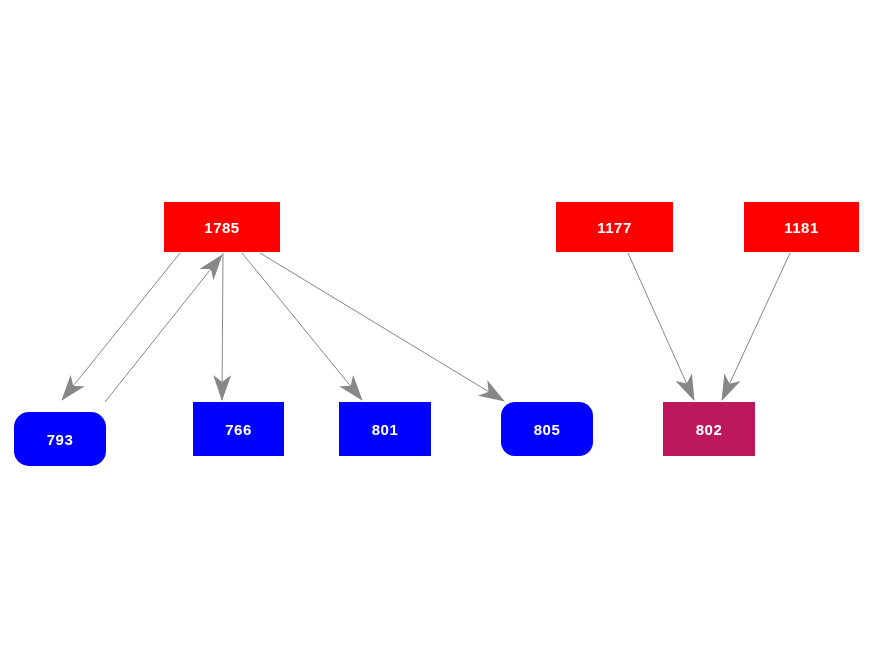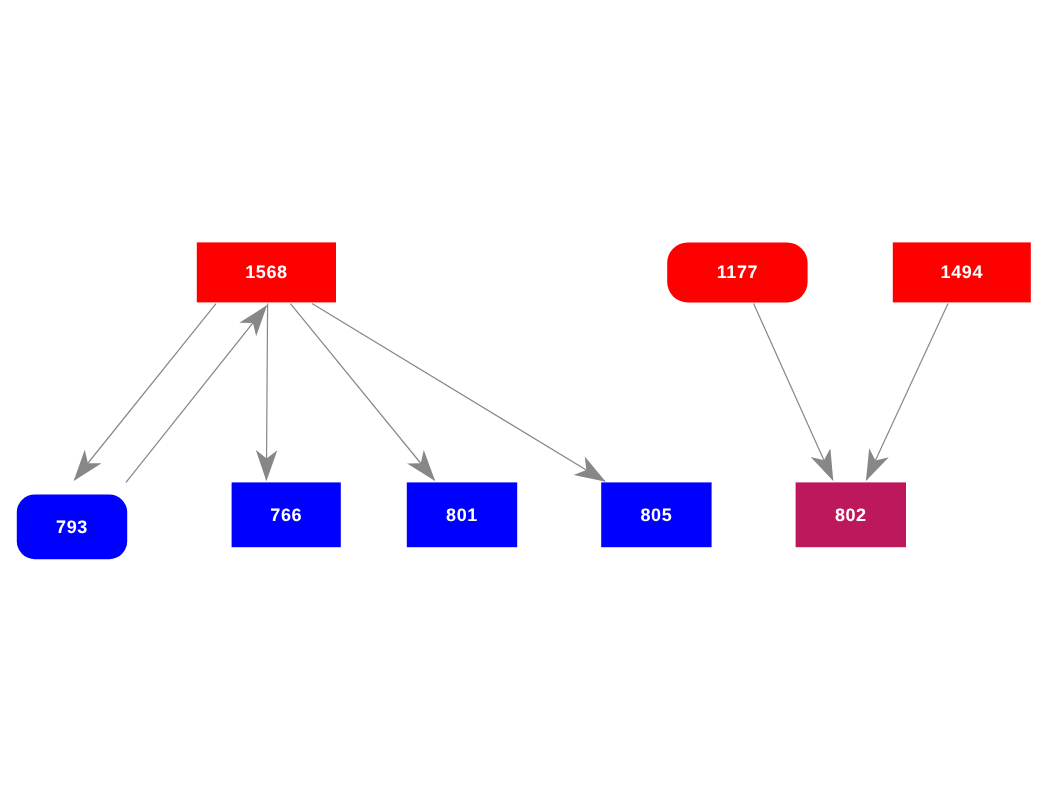--- a/index.html
+++ b/index.html
@@ -54,37 +54,37 @@
         <line x1="105" y1="402" x2="222" y2="255" stroke="#878787" stroke-width="1" marker-end="url(#arrowhead)"></line>
         <line x1="223" y1="253" x2="222" y2="400" stroke="#878787" stroke-width="1" marker-end="url(#arrowhead)"></line>
         <line x1="242" y1="253" x2="362" y2="400" stroke="#878787" stroke-width="1" marker-end="url(#arrowhead)"></line>
         <line x1="260" y1="253" x2="504" y2="401" stroke="#878787" stroke-width="1" marker-end="url(#arrowhead)"></line>
         <line x1="628" y1="253" x2="694" y2="400" stroke="#878787" stroke-width="1" marker-end="url(#arrowhead)"></line>
         <line x1="790" y1="253" x2="722" y2="400" stroke="#878787" stroke-width="1" marker-end="url(#arrowhead)"></line>
       </g>
   </svg>
   <div id="node-layer">
       <div class="node" style="left: 164px; top: 202px; width: 116px; height: 50px; background: rgb(255, 0, 0);">
-        <span class="node-label" style="color: rgb(255, 255, 255);">1568</span>
+        <span class="node-label" style="color: rgb(255, 255, 255);">1785</span>
       </div>
-      <div class="node" style="left: 556px; top: 202px; width: 117px; height: 50px; background: rgb(255, 0, 0); border-radius: 17px;">
+      <div class="node" style="left: 556px; top: 202px; width: 117px; height: 50px; background: rgb(255, 0, 0);">
         <span class="node-label" style="color: rgb(255, 255, 255);">1177</span>
       </div>
       <div class="node" style="left: 744px; top: 202px; width: 115px; height: 50px; background: rgb(255, 0, 0);">
-        <span class="node-label" style="color: rgb(255, 255, 255);">1494</span>
+        <span class="node-label" style="color: rgb(255, 255, 255);">1181</span>
       </div>
       <div class="node" style="left: 14px; top: 412px; width: 92px; height: 54px; background: rgb(0, 0, 255); border-radius: 15px;">
         <span class="node-label" style="color: rgb(255, 255, 255);">793</span>
       </div>
       <div class="node" style="left: 177px; top: 402px; width: 91px; height: 54px; background: rgb(0, 0, 255); margin-left: 16px;">
         <span class="node-label" style="color: rgb(255, 255, 255);">766</span>
       </div>
       <div class="node" style="left: 339px; top: 402px; width: 92px; height: 54px; background: rgb(0, 0, 255); align-items: center;">
         <span class="node-label" style="color: rgb(255, 255, 255);">801</span>
       </div>
-      <div class="node" style="left: 501px; top: 402px; width: 92px; height: 54px; background: rgb(0, 0, 255);">
+      <div class="node" style="left: 501px; top: 402px; width: 92px; height: 54px; background: rgb(0, 0, 255); border-radius: 14px;">
         <span class="node-label" style="color: rgb(255, 255, 255);">805</span>
       </div>
       <div class="node" style="left: 663px; top: 402px; width: 92px; height: 54px; background: #be185d;">
         <span class="node-label" style="color: rgb(255, 255, 255);">802</span>
       </div>
     </div>
 </div>
 
 </body></html>

